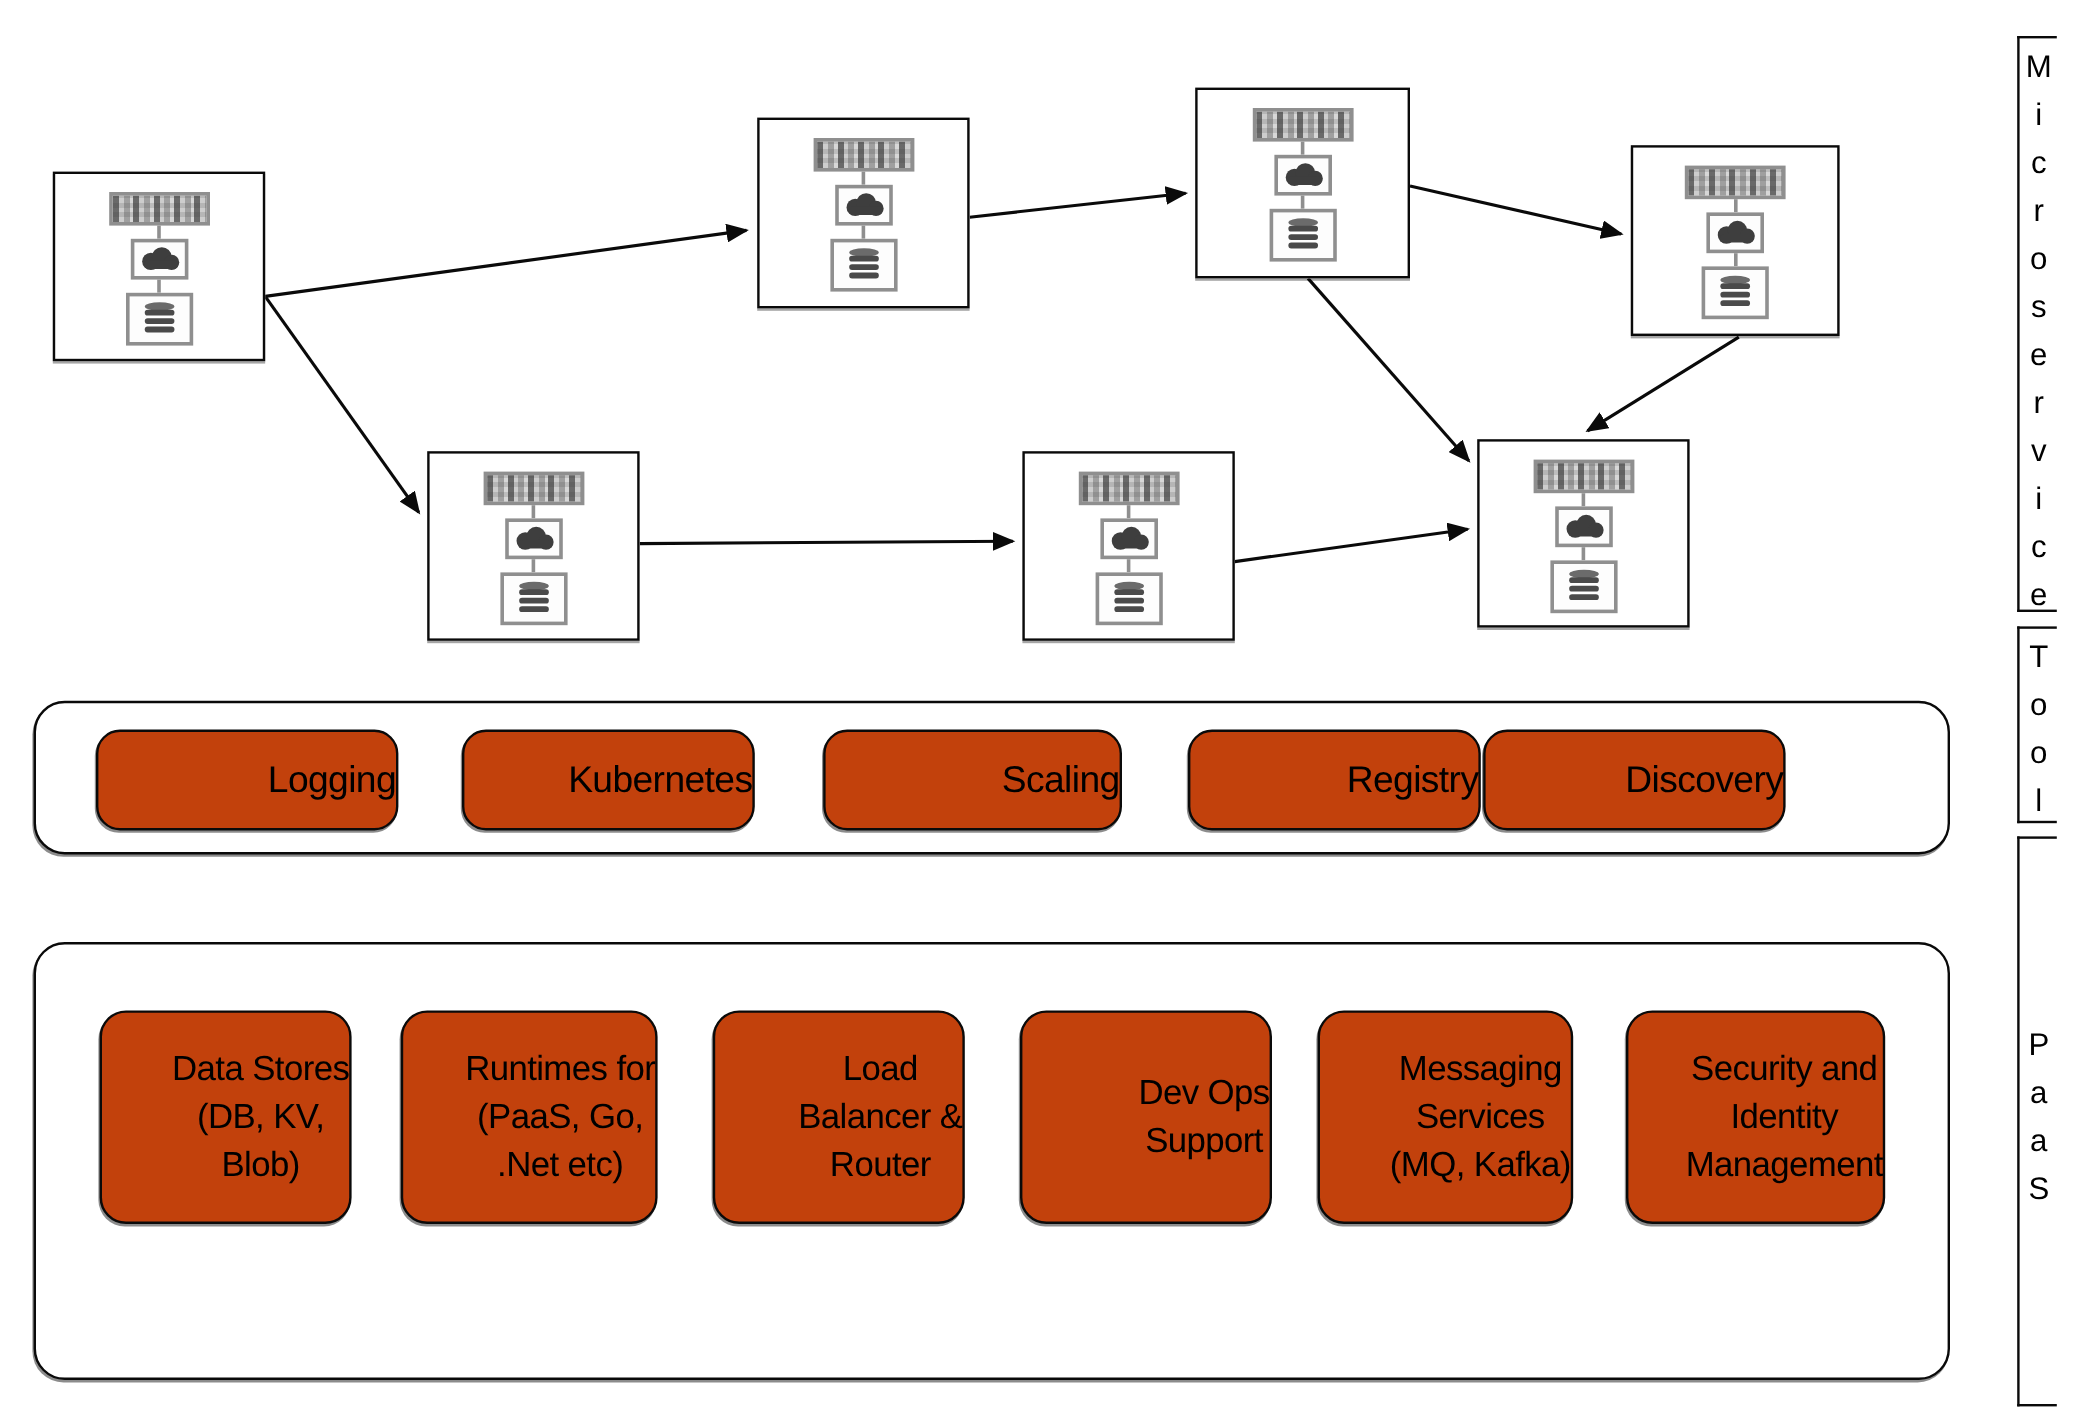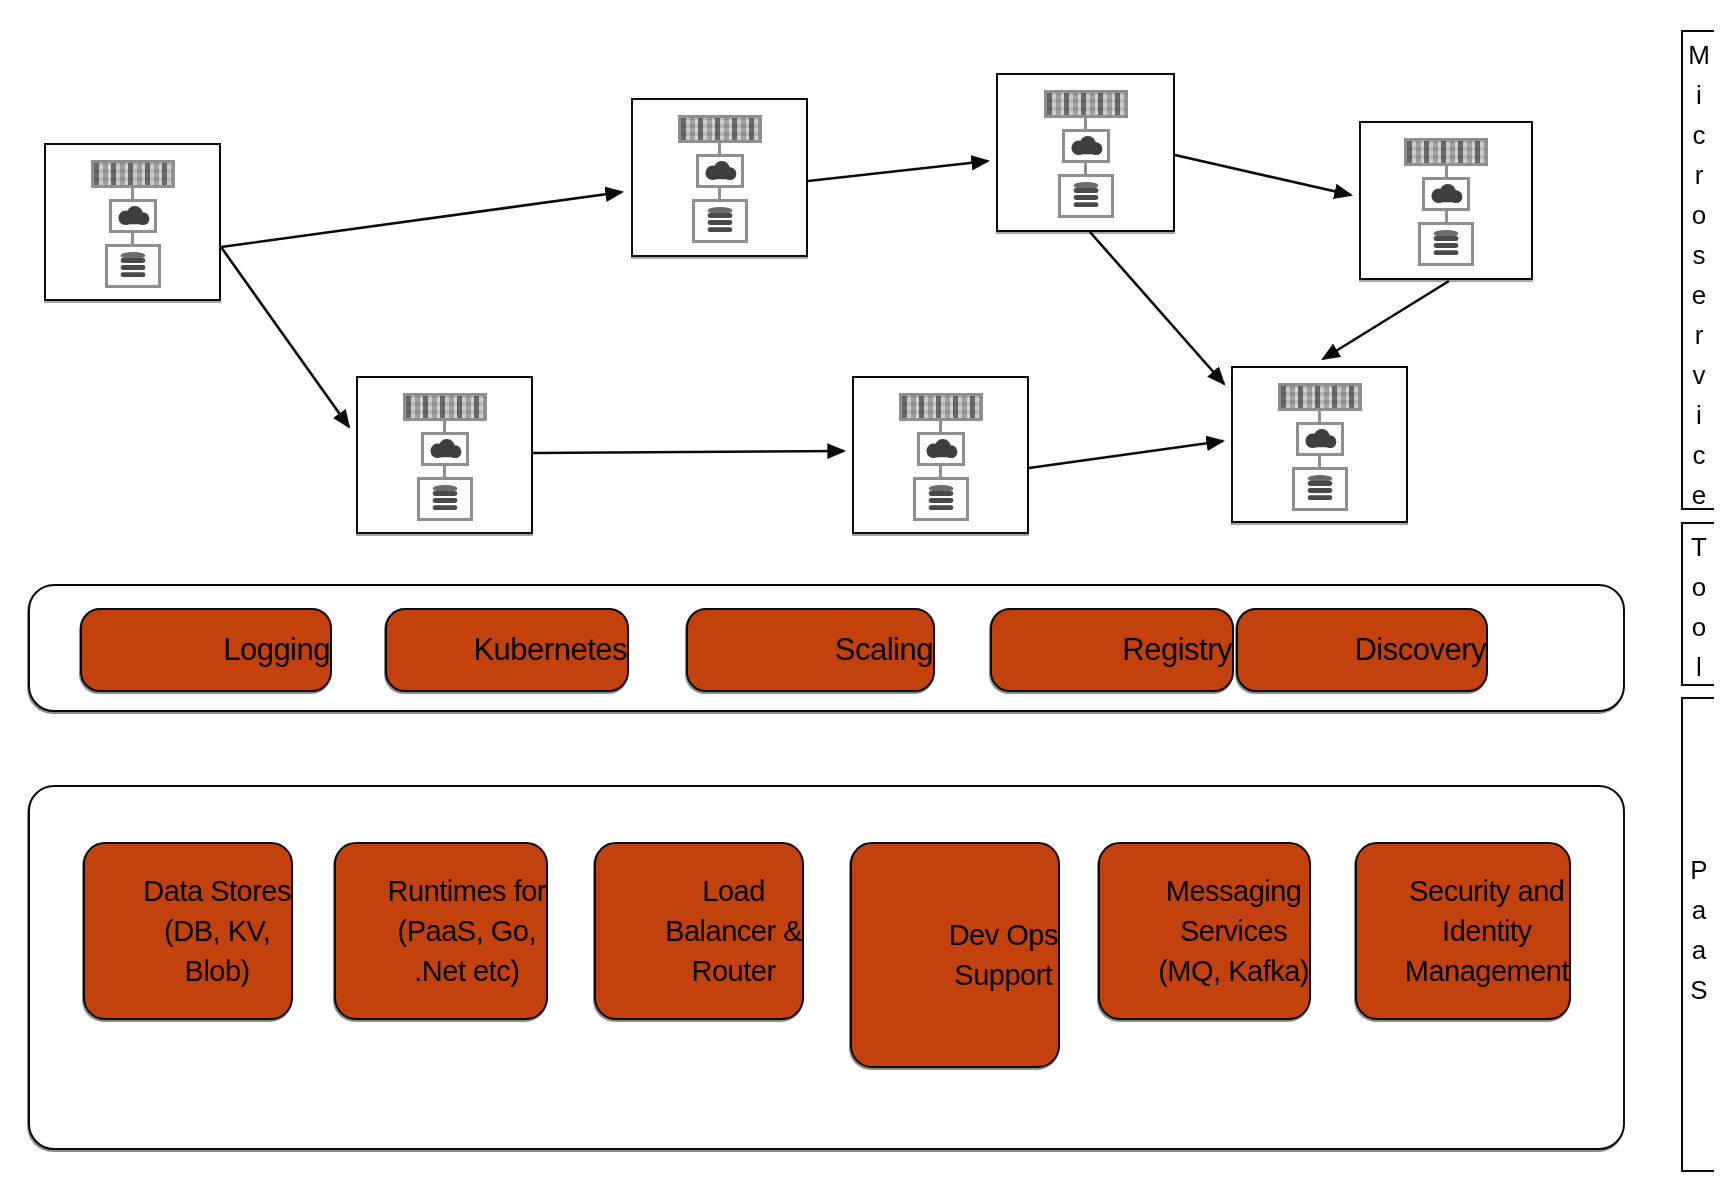--- a/index.html
+++ b/index.html
@@ -281,21 +281,21 @@
   <div class="band" style="left:28px;top:785px;width:1597px;height:365px;"></div>
   <div class="pill paasbox" style="left:83px;top:842px;width:210px;height:178px;"><span>Data Stores
 (DB, KV,
 Blob)</span></div>
   <div class="pill paasbox" style="left:334px;top:842px;width:214px;height:178px;"><span>Runtimes for
 (PaaS, Go,
 .Net etc)</span></div>
   <div class="pill paasbox" style="left:594px;top:842px;width:210px;height:178px;padding-left:20px;"><span>Load
 Balancer &amp;
 Router</span></div>
-  <div class="pill paasbox" style="left:850px;top:842px;width:210px;height:226px;padding-left:31px;"><span>Dev Ops
+  <div class="pill paasbox" style="left:850px;top:842px;width:210px;height:178px;padding-left:31px;"><span>Dev Ops
 Support</span></div>
   <div class="pill paasbox" style="left:1098px;top:842px;width:213px;height:178px;"><span>Messaging
 Services
 (MQ, Kafka)</span></div>
   <div class="pill paasbox" style="left:1355px;top:842px;width:216px;height:178px;"><span>Security and
 Identity
 Management</span></div>
 
   <div class="vbox vtop" style="left:1681px;top:30px;height:480px;">
     <span>Microservice</span>

